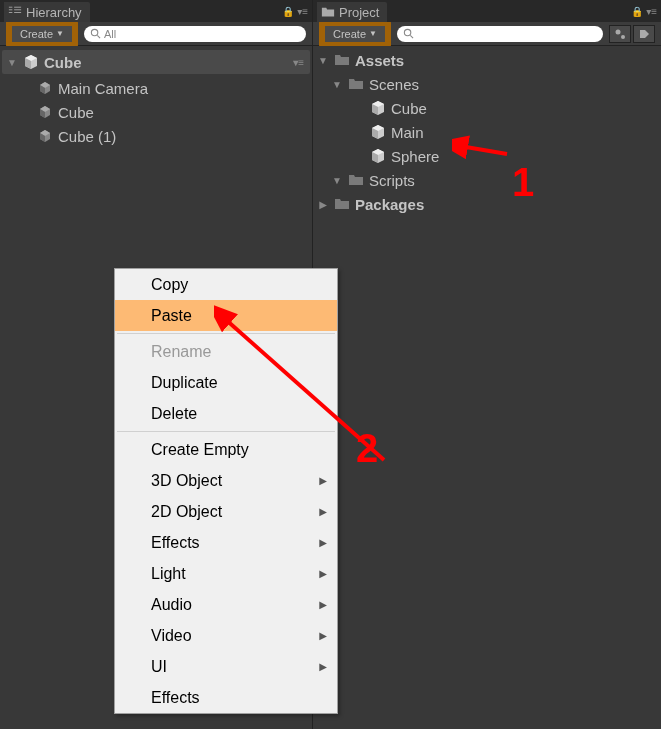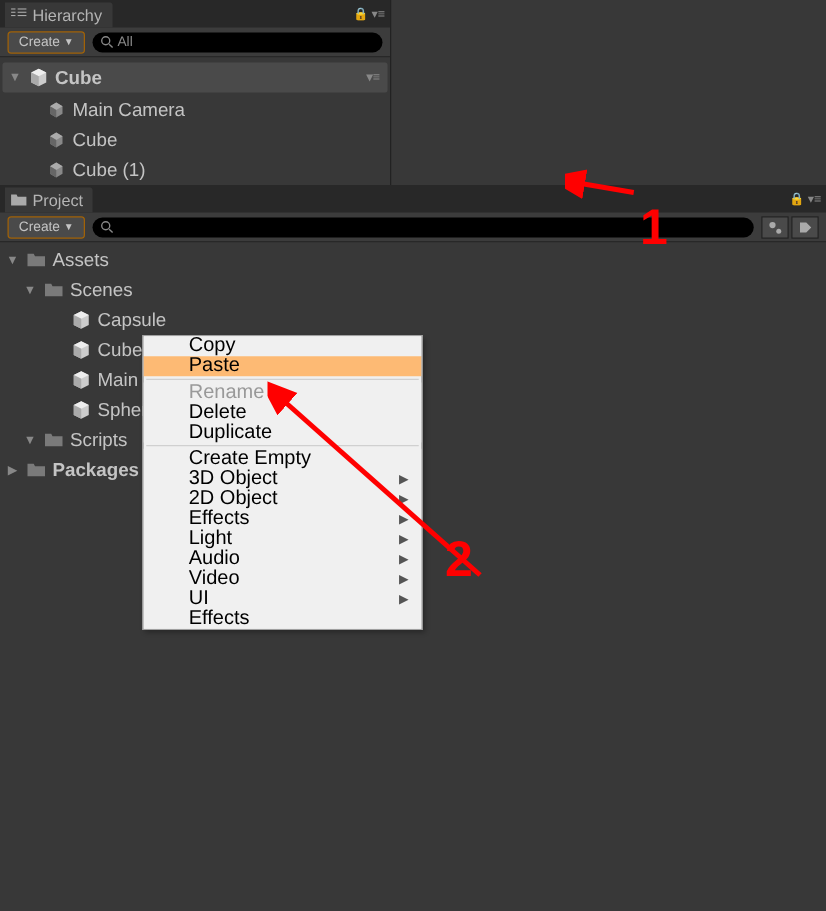--- a/index.html
+++ b/index.html
@@ -1,50 +1,50 @@
 <!DOCTYPE html>
 <html><head>
 <meta charset="utf-8">
 <style>
 * { margin: 0; padding: 0; box-sizing: border-box; font-family: Arial, sans-serif; }
 body { background: #383838; width: 661px; height: 729px; position: relative; overflow: hidden; }
-.container { display: flex; width: 100%; height: 100%; flex-direction: column; }
+.container { display: flex; width: 100%; height: 100%; }
 .panel { background: #383838; display: flex; flex-direction: column; }
 .panel-left { width: 313px; border-right: 1px solid #222; }
 .panel-right { flex: 1; }
 
 .tab-bar { background: #282828; height: 22px; display: flex; align-items: center; padding: 0 4px; position: relative; }
 .tab { background: #383838; color: #b4b4b4; height: 20px; display: flex; align-items: center; padding: 0 8px 0 4px; gap: 4px; font-size: 13px; border-radius: 0 2px 0 0; margin-top: 2px; }
 .tab-icon { width: 14px; height: 14px; display: flex; align-items: center; justify-content: center; }
 .panel-controls { position: absolute; right: 4px; display: flex; gap: 2px; align-items: center; color: #888; font-size: 10px; }
 
 .toolbar { background: #3c3c3c; height: 24px; display: flex; align-items: center; padding: 0 6px; gap: 6px; border-bottom: 1px solid #222; }
-.create-btn { background: #4a4a4a; color: #c4c4c4; font-size: 11px; padding: 2px 8px; border-radius: 3px; display: flex; align-items: center; gap: 3px; cursor: pointer; border: 1px solid #a16207; }
-.search-box { background: #000000; border-radius: 10px; height: 16px; flex: 1; display: flex; align-items: center; padding: 0 6px; color: #888; font-size: 11px; }
+.create-btn { background: #4a4a4a; color: #c4c4c4; font-size: 11px; padding: 2px 8px; border-radius: 3px; display: flex; align-items: center; gap: 3px; cursor: pointer; border: 6px solid #a16207; }
+.search-box { background: #ffffff; border-radius: 10px; height: 16px; flex: 1; display: flex; align-items: center; padding: 0 6px; color: #888; font-size: 11px; }
 .search-icon { width: 11px; height: 11px; margin-right: 3px; }
 .toolbar-icons { display: flex; gap: 2px; }
 .toolbar-icon-btn { width: 22px; height: 18px; background: #4a4a4a; border: 1px solid #222; display: flex; align-items: center; justify-content: center; }
 
 .content { flex: 1; background: #383838; padding-top: 2px; }
 
 .tree-row { display: flex; align-items: center; height: 24px; padding-left: 4px; gap: 4px; color: #c4c4c4; font-size: 15px; cursor: pointer; }
 .tree-row.header { background: #4a4a4a; margin: 2px; border-radius: 2px; font-weight: bold; }
 .expand-arrow { width: 12px; display: flex; justify-content: center; color: #888; font-size: 10px; }
 .item-icon { width: 18px; height: 18px; display: flex; align-items: center; justify-content: center; }
 .item-label { flex: 1; }
 .header-controls { margin-right: 6px; color: #888; font-size: 10px; }
 
 .unity-icon svg { width: 16px; height: 16px; }
 .cube-icon svg { width: 16px; height: 16px; }
 .folder-icon svg { width: 16px; height: 14px; }
 .script-icon { width: 14px; height: 16px; background: linear-gradient(to bottom, #c8d8e8 0%, #a8c0d8 100%); border-radius: 2px; position: relative; }
 .script-icon::after { content: "C#"; position: absolute; font-size: 7px; color: #2a4a7a; left: 1px; top: 4px; font-weight: bold; }
 
 .context-menu { position: absolute; left: 114px; top: 268px; width: 224px; background: #f0f0f0; border: 1px solid #a0a0a0; box-shadow: 2px 2px 4px rgba(0,0,0,0.3); z-index: 100; }
-.menu-item { height: 16px; display: flex; align-items: center; padding: 0 36px 0 36px; font-size: 16px; color: #000; cursor: pointer; position: relative; background: #f0f0f0; }
+.menu-item { height: 31px; display: flex; align-items: center; padding: 0 36px 0 36px; font-size: 16px; color: #000; cursor: pointer; position: relative; background: #f0f0f0; }
 .menu-item.highlighted { background: #fdba74; }
 .menu-item.disabled { color: #999; }
 .menu-sep { height: 1px; background: #d0d0d0; margin: 2px 2px; }
 .menu-arrow { position: absolute; right: 10px; color: #333; font-size: 12px; }
 
 .annotation { position: absolute; z-index: 200; pointer-events: none; }
 .arrow1 { left: 452px; top: 124px; }
 .arrow2 { left: 214px; top: 300px; }
 .num-label { position: absolute; color: #ff0000; font-size: 40px; font-weight: bold; font-family: 'Arial', sans-serif; }
 .num1 { left: 512px; top: 160px; }
@@ -179,40 +179,30 @@
       </div>
     </div>
     <div class="content">
       <div class="tree-row">
         <span class="expand-arrow">▼</span>
         <span class="item-icon folder-icon">
             <svg viewBox="0 0 16 14">
               <path d="M1 2 L6 2 L7 4 L15 4 L15 12 L1 12 Z" fill="#7a7a7a"></path>
             </svg>
           </span>
-        <span class="item-label" style="font-weight:normal;">Assets</span>
+        <span class="item-label" style="font-weight:bold;">Assets</span>
       </div>
       <div class="tree-row indent-1">
         <span class="expand-arrow">▼</span>
         <span class="item-icon folder-icon">
             <svg viewBox="0 0 16 14">
               <path d="M1 2 L6 2 L7 4 L15 4 L15 12 L1 12 Z" fill="#7a7a7a"></path>
             </svg>
           </span>
         <span class="item-label">Scenes</span>
-      </div>
-      <div class="tree-row indent-3">
-        <span class="item-icon unity-icon">
-            <svg viewBox="0 0 16 16">
-              <path d="M8 1 L14 4 L14 12 L8 15 L2 12 L2 4 Z" fill="#ccc"></path>
-              <path d="M8 1 L14 4 L8 7 L2 4 Z" fill="#eee"></path>
-              <path d="M8 7 L8 15 L2 12 L2 4 Z" fill="#aaa"></path>
-            </svg>
-          </span>
-        <span class="item-label">Capsule</span>
       </div>
       <div class="tree-row indent-3">
         <span class="item-icon unity-icon">
             <svg viewBox="0 0 16 16">
               <path d="M8 1 L14 4 L14 12 L8 15 L2 12 L2 4 Z" fill="#ccc"></path>
               <path d="M8 1 L14 4 L8 7 L2 4 Z" fill="#eee"></path>
               <path d="M8 7 L8 15 L2 12 L2 4 Z" fill="#aaa"></path>
             </svg>
           </span>
         <span class="item-label">Cube</span>
@@ -257,22 +247,22 @@
       </div>
     </div>
   </div>
 </div>
 
 <div class="context-menu" id="ctx-menu">
     <div class="menu-item">Copy</div>
     <div class="menu-item highlighted">Paste</div>
     <div class="menu-sep"></div>
     <div class="menu-item disabled">Rename</div>
+    <div class="menu-item">Duplicate</div>
     <div class="menu-item">Delete</div>
-    <div class="menu-item">Duplicate</div>
     <div class="menu-sep"></div>
     <div class="menu-item">Create Empty</div>
     <div class="menu-item">3D Object<span class="menu-arrow" style="font-size: 10px; color: rgb(85, 85, 85);">▶</span></div>
     <div class="menu-item">2D Object<span class="menu-arrow" style="font-size: 10px; color: rgb(85, 85, 85);">▶</span></div>
     <div class="menu-item">Effects<span class="menu-arrow" style="font-size: 10px; color: rgb(85, 85, 85);">▶</span></div>
     <div class="menu-item">Light<span class="menu-arrow" style="font-size: 10px; color: rgb(85, 85, 85);">▶</span></div>
     <div class="menu-item">Audio<span class="menu-arrow" style="font-size: 10px; color: rgb(85, 85, 85);">▶</span></div>
     <div class="menu-item">Video<span class="menu-arrow" style="font-size: 10px; color: rgb(85, 85, 85);">▶</span></div>
     <div class="menu-item">UI<span class="menu-arrow" style="font-size: 10px; color: rgb(85, 85, 85);">▶</span></div>
     <div class="menu-item">Effects</div>

